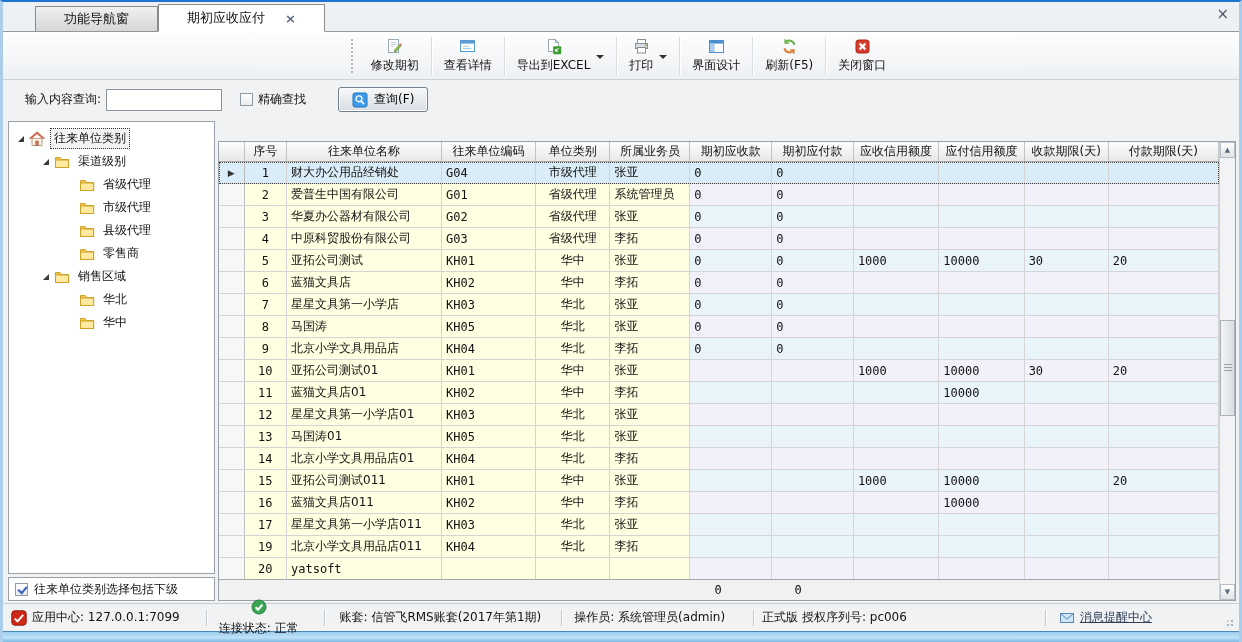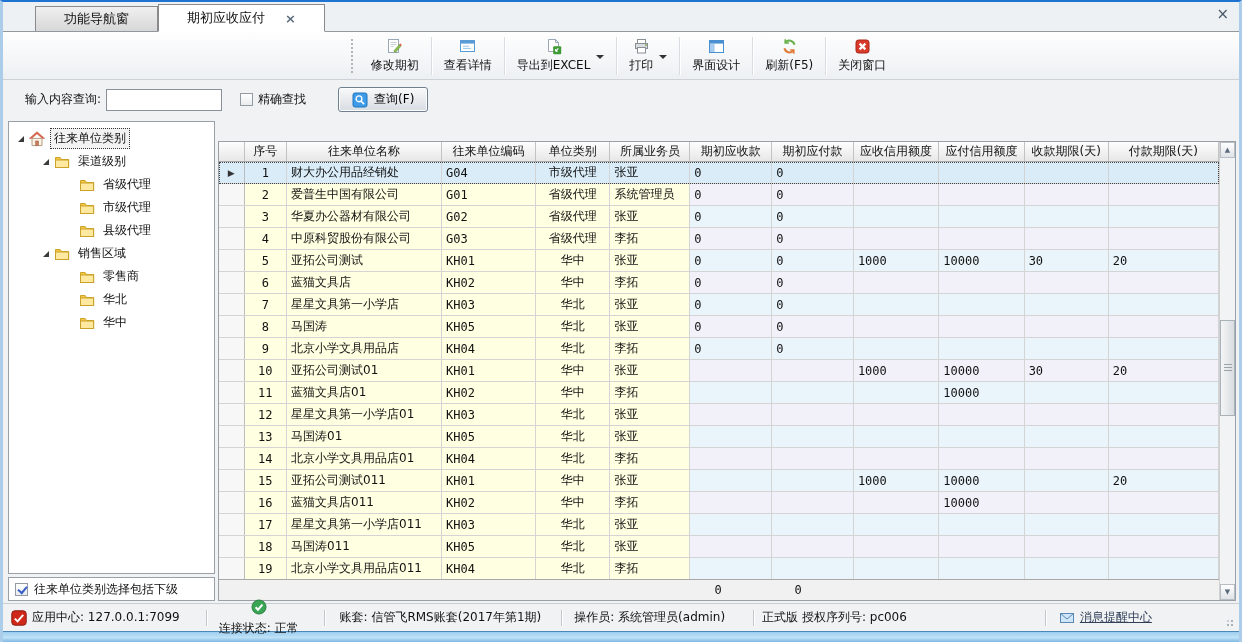--- a/index.html
+++ b/index.html
@@ -284,41 +284,41 @@
           <div class="treeitem" style="padding-left: 56px;">
             <span class="expander"></span>
             <span class="ticon">
               <svg viewBox="0 0 16 16">
                 <path d="M1.5 3.5 h4.6 l1.5 2 h7 v8 h-13.1 z" fill="#f5c748" stroke="#c9a227"></path>
                 <rect x="1.5" y="6" width="13.1" height="7.5" fill="#ffe9a0" stroke="#c9a227"></rect>
               </svg>
             </span>
             <span class="tlabel">县级代理</span>
           </div>
+          <div class="treeitem" style="padding-left: 56px;">
+            <span class="expander"></span>
+            <span class="ticon">
+              <svg viewBox="0 0 16 16">
+                <path d="M1.5 3.5 h4.6 l1.5 2 h7 v8 h-13.1 z" fill="#f5c748" stroke="#c9a227"></path>
+                <rect x="1.5" y="6" width="13.1" height="7.5" fill="#ffe9a0" stroke="#c9a227"></rect>
+              </svg>
+            </span>
+            <span class="tlabel">零售商</span>
+          </div>
           <div class="treeitem" style="padding-left: 31px;">
             <span class="expander">
               <i></i>
             </span>
             <span class="ticon">
               <svg viewBox="0 0 16 16">
                 <path d="M1.5 3.5 h4.6 l1.5 2 h7 v8 h-13.1 z" fill="#f5c748" stroke="#c9a227"></path>
                 <rect x="1.5" y="6" width="13.1" height="7.5" fill="#ffe9a0" stroke="#c9a227"></rect>
               </svg>
             </span>
             <span class="tlabel">销售区域</span>
-          </div>
-          <div class="treeitem" style="padding-left: 56px;">
-            <span class="expander"></span>
-            <span class="ticon">
-              <svg viewBox="0 0 16 16">
-                <path d="M1.5 3.5 h4.6 l1.5 2 h7 v8 h-13.1 z" fill="#f5c748" stroke="#c9a227"></path>
-                <rect x="1.5" y="6" width="13.1" height="7.5" fill="#ffe9a0" stroke="#c9a227"></rect>
-              </svg>
-            </span>
-            <span class="tlabel">零售商</span>
           </div>
           <div class="treeitem" style="padding-left: 56px;">
             <span class="expander"></span>
             <span class="ticon">
               <svg viewBox="0 0 16 16">
                 <path d="M1.5 3.5 h4.6 l1.5 2 h7 v8 h-13.1 z" fill="#f5c748" stroke="#c9a227"></path>
                 <rect x="1.5" y="6" width="13.1" height="7.5" fill="#ffe9a0" stroke="#c9a227"></rect>
               </svg>
             </span>
             <span class="tlabel">华北</span>
@@ -593,34 +593,20 @@
                 <td class="yellow mono" style="text-align: left;">KH03</td>
                 <td class="yellow" style="text-align: center;">华北</td>
                 <td class="yellow" style="text-align: left;">张亚</td>
                 <td class="num" style="text-align: left;"></td>
                 <td class="num" style="text-align: left;"></td>
                 <td class="num" style="text-align: left;"></td>
                 <td class="num" style="text-align: left;"></td>
                 <td class="num" style="text-align: left;"></td>
                 <td class="num" style="text-align: left;"></td>
               </tr>
-              <tr class="even">
-                <td class="ind"></td>
-                <td class="yellow mono" style="text-align: center;">18</td>
-                <td class="yellow" style="text-align: left;">马国涛011</td>
-                <td class="yellow mono" style="text-align: left;">KH05</td>
-                <td class="yellow" style="text-align: center;">华北</td>
-                <td class="yellow" style="text-align: left;">张亚</td>
-                <td class="num" style="text-align: left;"></td>
-                <td class="num" style="text-align: left;"></td>
-                <td class="num" style="text-align: left;"></td>
-                <td class="num" style="text-align: left;"></td>
-                <td class="num" style="text-align: left;"></td>
-                <td class="num" style="text-align: left;"></td>
-              </tr>
               <tr class="odd">
                 <td class="ind"></td>
                 <td class="yellow mono" style="text-align: center;">19</td>
                 <td class="yellow" style="text-align: left;">北京小学文具用品店011</td>
                 <td class="yellow mono" style="text-align: left;">KH04</td>
                 <td class="yellow" style="text-align: center;">华北</td>
                 <td class="yellow" style="text-align: left;">李拓</td>
                 <td class="num" style="text-align: left;"></td>
                 <td class="num" style="text-align: left;"></td>
                 <td class="num" style="text-align: left;"></td>

